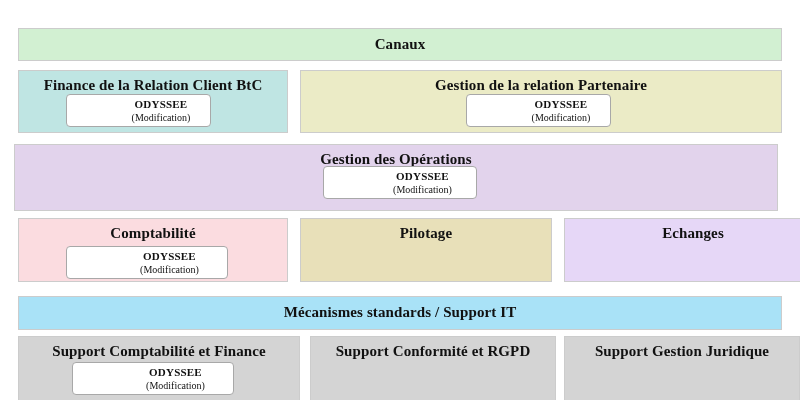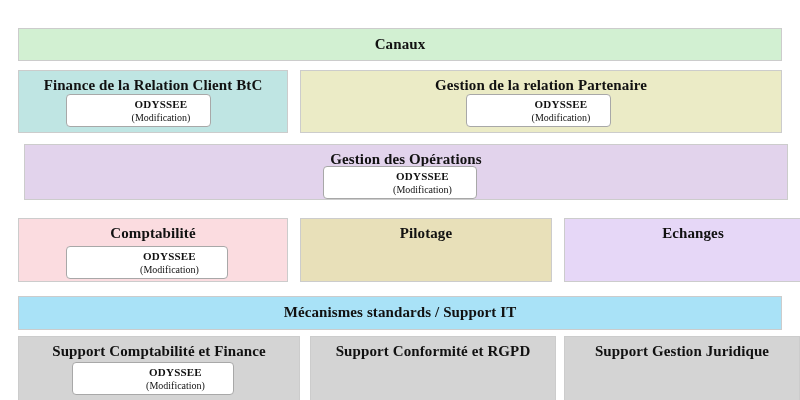--- a/index.html
+++ b/index.html
@@ -73,21 +73,21 @@
       <div class="oname">ODYSSEE</div>
       <div class="ostate">(Modification)</div>
     </div>
     <div class="band" style="left: 300px; top: 70px; width: 482px; height: 63px; background: rgb(235, 235, 198);">
       <div class="band-title" style="top: 6px;">Gestion de la relation Partenaire</div>
     </div>
     <div class="odyssee" style="left: 466px; top: 94px; width: 145px; height: 33px;">
       <div class="oname">ODYSSEE</div>
       <div class="ostate">(Modification)</div>
     </div>
-    <div class="band" style="left: 24px; top: 144px; width: 764px; height: 56px; background: rgb(226, 211, 236);">
+    <div class="band" style="left: 14px; top: 144px; width: 764px; height: 67px; background: rgb(226, 211, 236);">
       <div class="band-title" style="top: 6px;">Gestion des Opérations</div>
     </div>
     <div class="odyssee" style="left: 323px; top: 166px; width: 154px; height: 33px;">
       <div class="oname">ODYSSEE</div>
       <div class="ostate">(Modification)</div>
     </div>
     <div class="band" style="left: 18px; top: 218px; width: 270px; height: 64px; background: rgb(251, 220, 224);">
       <div class="band-title" style="top: 6px;">Comptabilité</div>
     </div>
     <div class="odyssee" style="left: 66px; top: 246px; width: 162px; height: 33px;">

